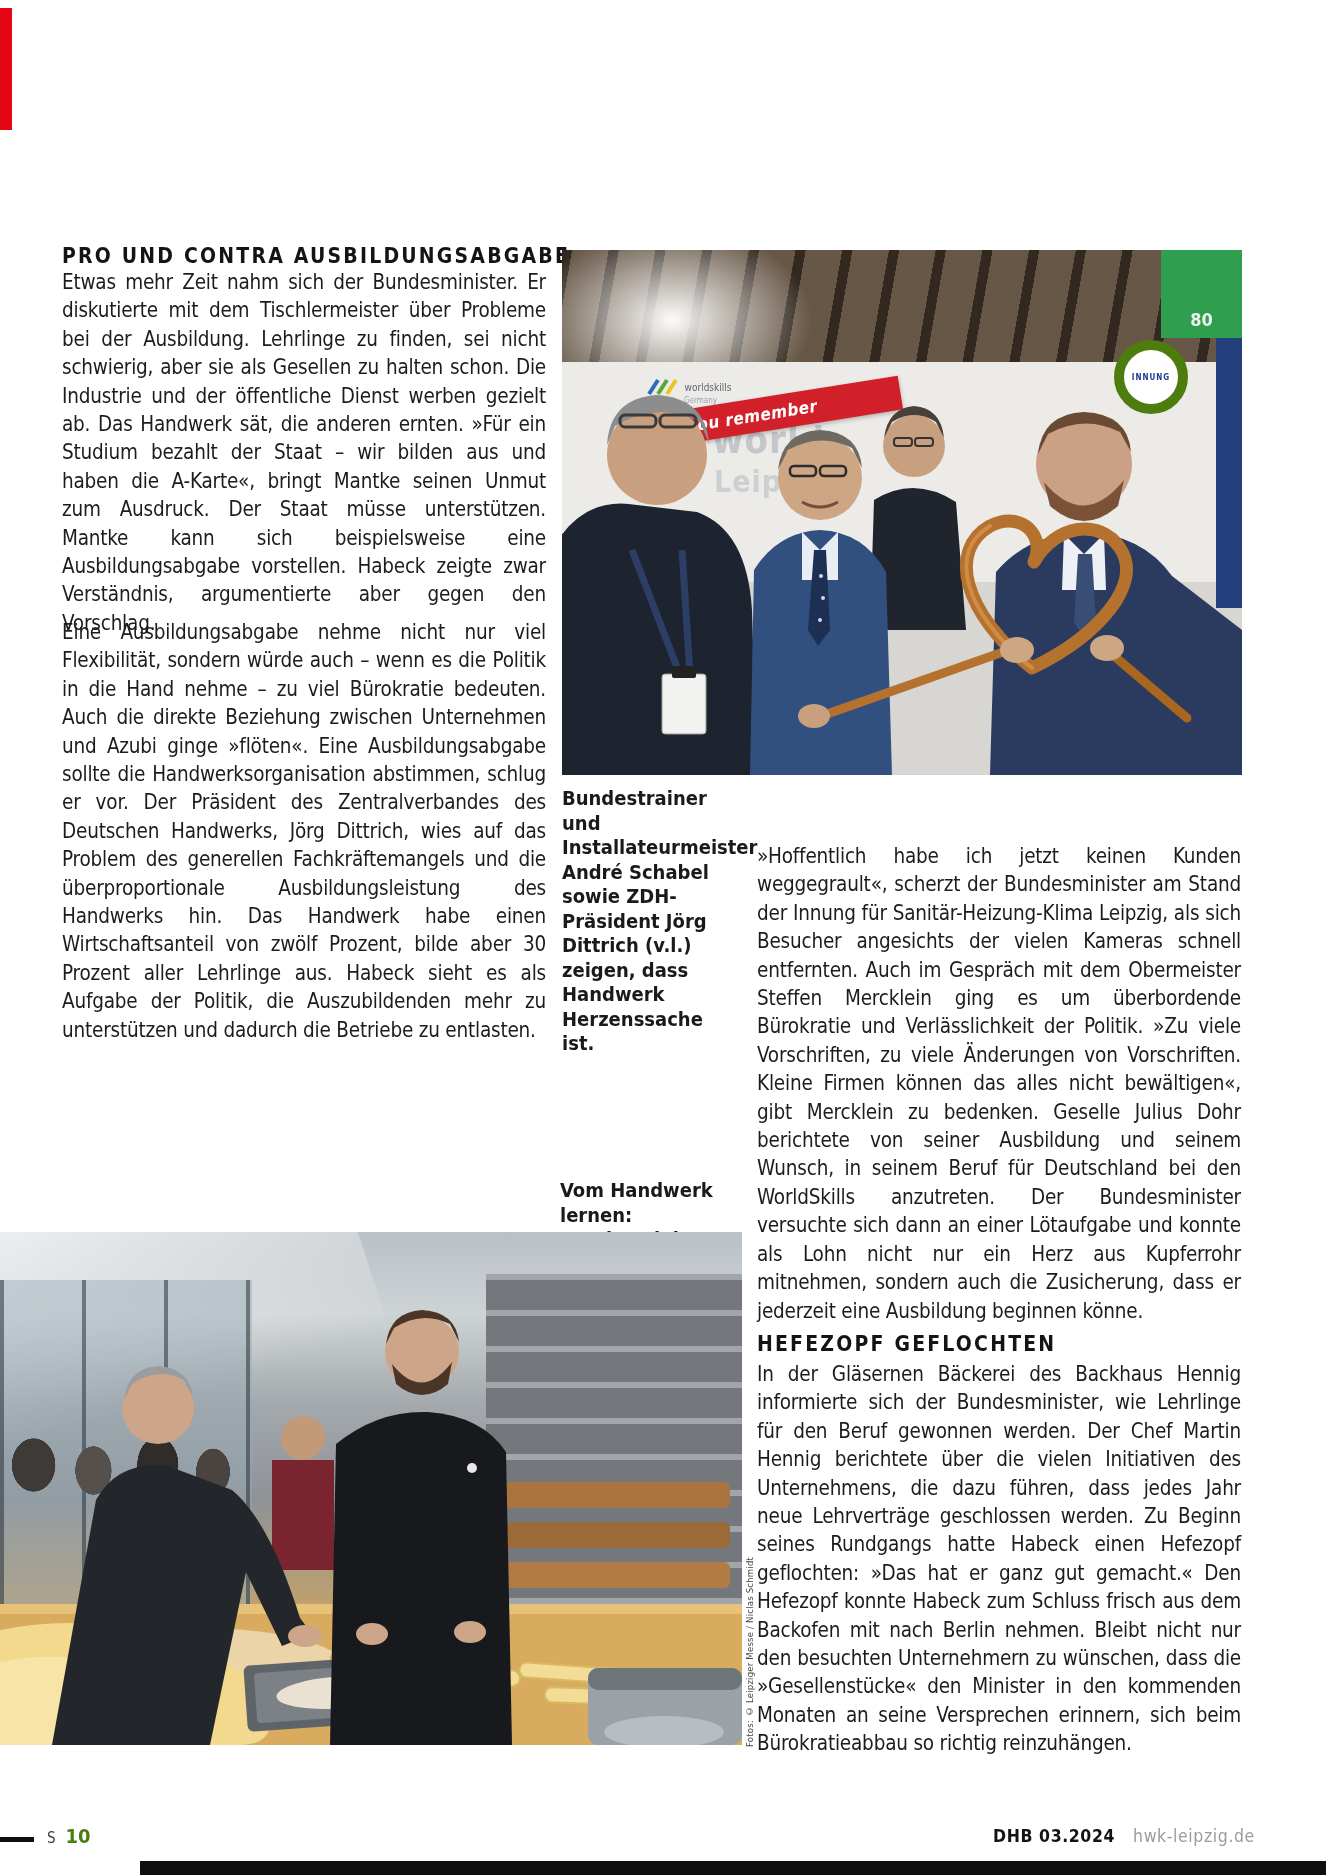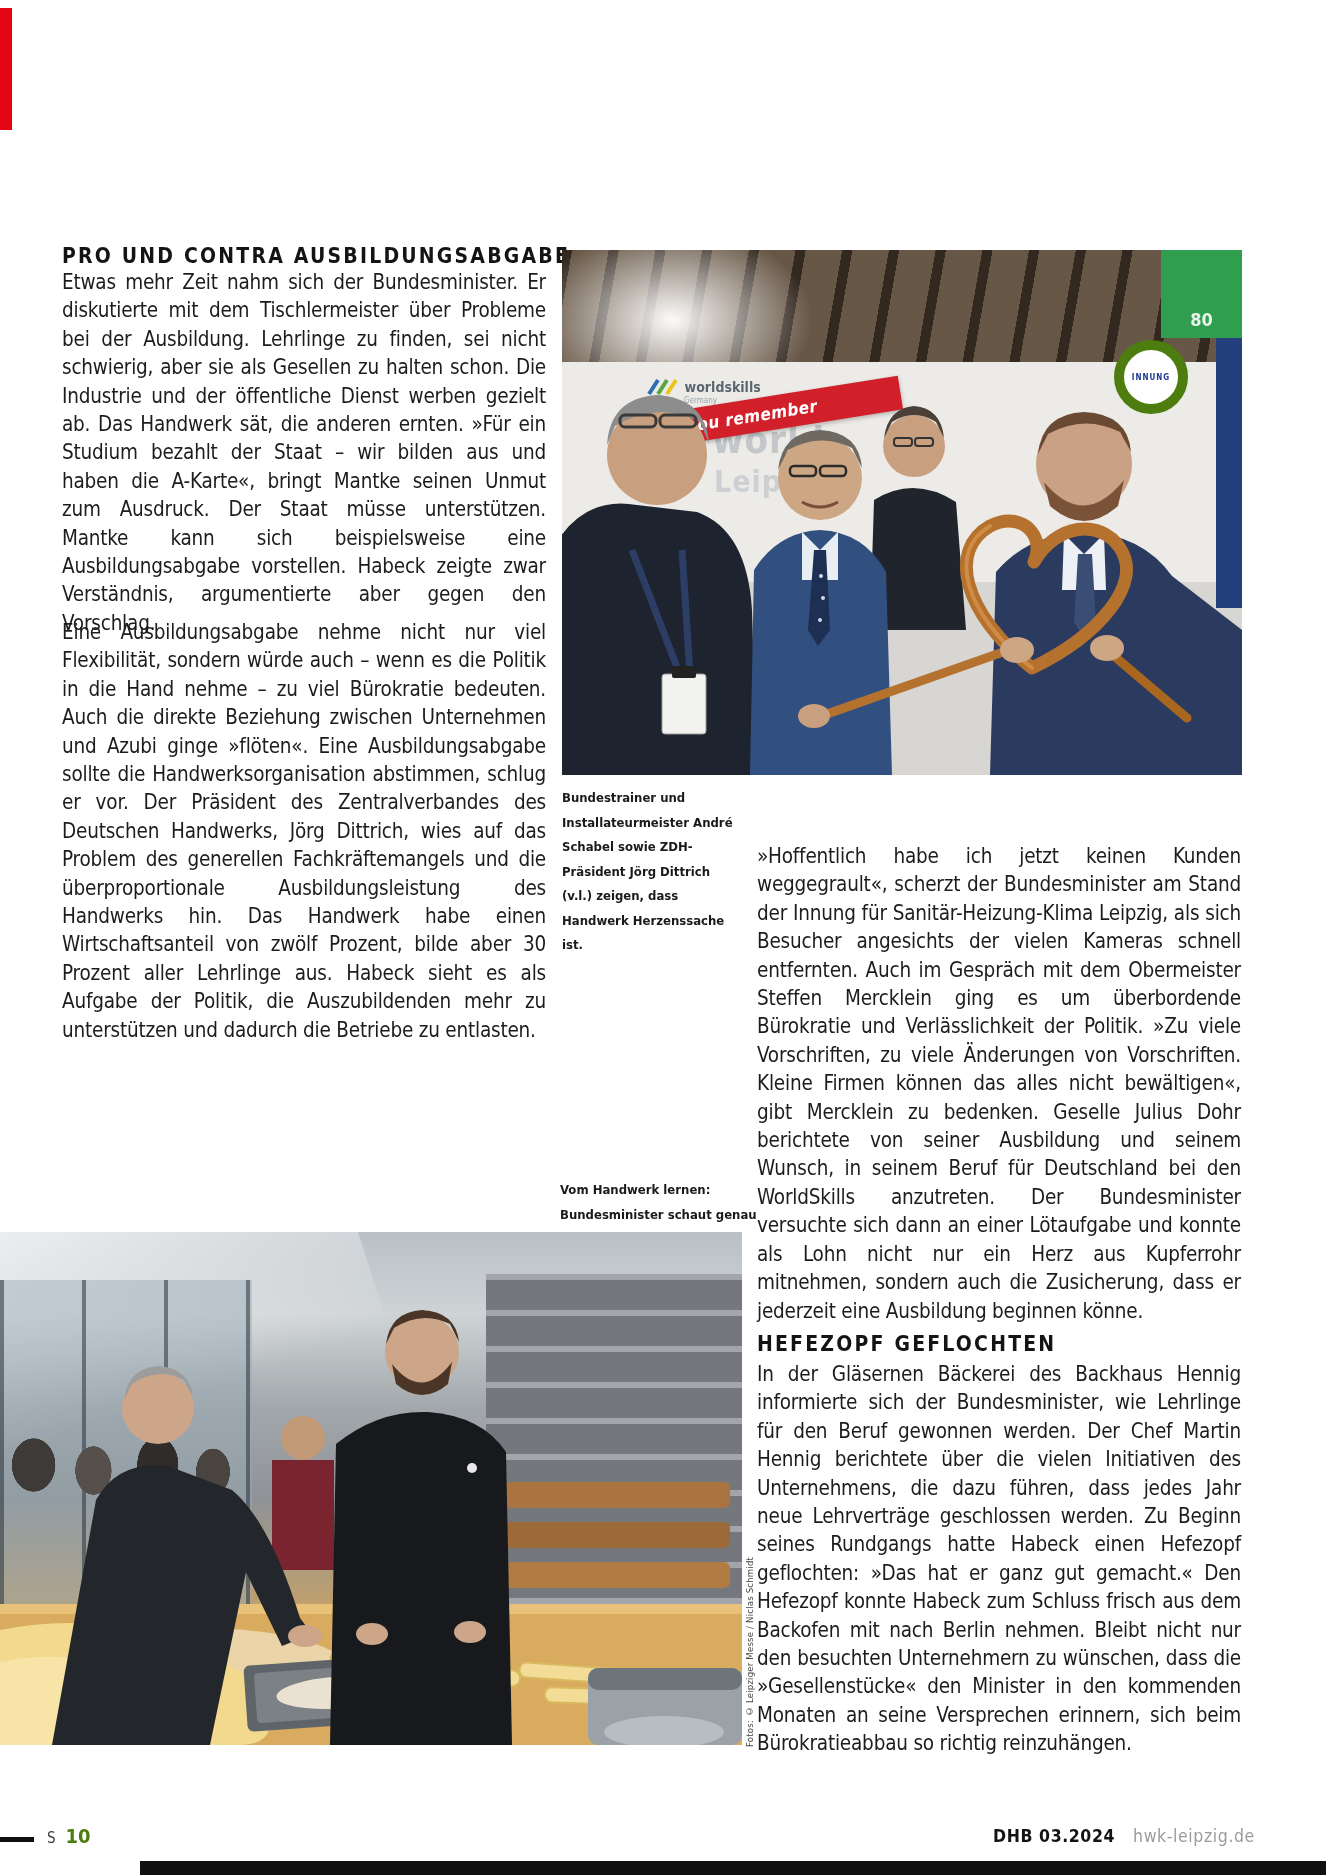--- a/index.html
+++ b/index.html
@@ -1,21 +1,21 @@
 <!DOCTYPE html>
 <html lang="de"><head>
 <meta charset="utf-8">
 <style>
   html,body{margin:0;padding:0;background:#ffffff;}
   #page{position:relative;width:1326px;height:1875px;background:#ffffff;overflow:hidden;
         font-family:"DejaVu Sans","Liberation Sans",sans-serif;font-stretch:condensed;color:#1b1b1b;}
   .abs{position:absolute;}
   .heading{font-size:21px;font-weight:700;letter-spacing:2.2px;color:#141414;white-space:nowrap;}
   .body{font-size:20.5px;line-height:28.4px;text-align:justify;letter-spacing:-0.2px;margin:0;color:#1c1c1c;}
-  .caption{font-size:13px;font-weight:700;line-height:24.5px;color:#1a1a1a;margin:0;}
+  .caption{font-size:20px;font-weight:700;line-height:24.5px;color:#1a1a1a;margin:0;}
   .credit{writing-mode:vertical-rl;transform:rotate(180deg);font-size:9.5px;color:#474747;white-space:nowrap;letter-spacing:.2px;}
   .photo{overflow:hidden;background:#d8d6d2;}
   .footer-left{display:flex;align-items:baseline;gap:9px;}
   .footer-right{display:flex;align-items:baseline;gap:18px;}
   .pg-marker{font-size:15px;color:#3d3d3d;letter-spacing:1px;}
   .pg-num{font-size:20px;font-weight:700;color:#4d7c0f;}
   .issue{font-size:17.5px;font-weight:700;letter-spacing:.6px;color:#141414;}
   .site{font-size:17.5px;color:#9b9b9b;letter-spacing:.6px;}
   .bar{background:#101010;}
 </style>
@@ -38,21 +38,21 @@
          background:radial-gradient(closest-side, rgba(255,255,255,.98), rgba(255,255,255,0));"></div>
 
     <div class="abs" style="left:0;top:112px;width:100%;height:220px;background:#edebe7;"></div>
 
     <div class="abs" style="left:84px;top:126px;width:120px;">
       <svg width="34" height="22" style="vertical-align:middle">
           <path d="M3 18 L12 4" stroke="#2e6db4" stroke-width="4" fill="none"></path>
           <path d="M12 18 L21 4" stroke="#59a63f" stroke-width="4" fill="none"></path>
           <path d="M21 18 L30 4" stroke="#e8c51f" stroke-width="4" fill="none"></path>
         </svg>
-      <span style="font-size:14px;font-weight:700;color:#5b6770;vertical-align:middle;">worldskills</span>
+      <span style="font-size:10px;font-weight:400;color:#5b6770;vertical-align:middle;">worldskills</span>
       <div style="font-size:8px;color:#9aa4ad;margin-left:38px;margin-top:-2px;">Germany</div>
     </div>
 
     <div class="abs" style="left:150px;top:168px;font-size:38px;font-weight:700;color:#c3c7ca;letter-spacing:1px;">world</div>
     <div class="abs" style="left:152px;top:214px;font-size:30px;font-weight:700;color:#ccd0d3;letter-spacing:1px;">Leipz</div>
 
     <div class="abs" style="left:78px;top:146px;width:262px;height:34px;background:#d1202a;transform:rotate(-9deg);box-shadow:0 2px 4px rgba(0,0,0,.25);">
       <span style="display:block;color:#fff;font-style:italic;font-weight:700;font-size:17px;line-height:34px;padding-left:16px;letter-spacing:.5px;">Do you remember</span>
     </div>
 

